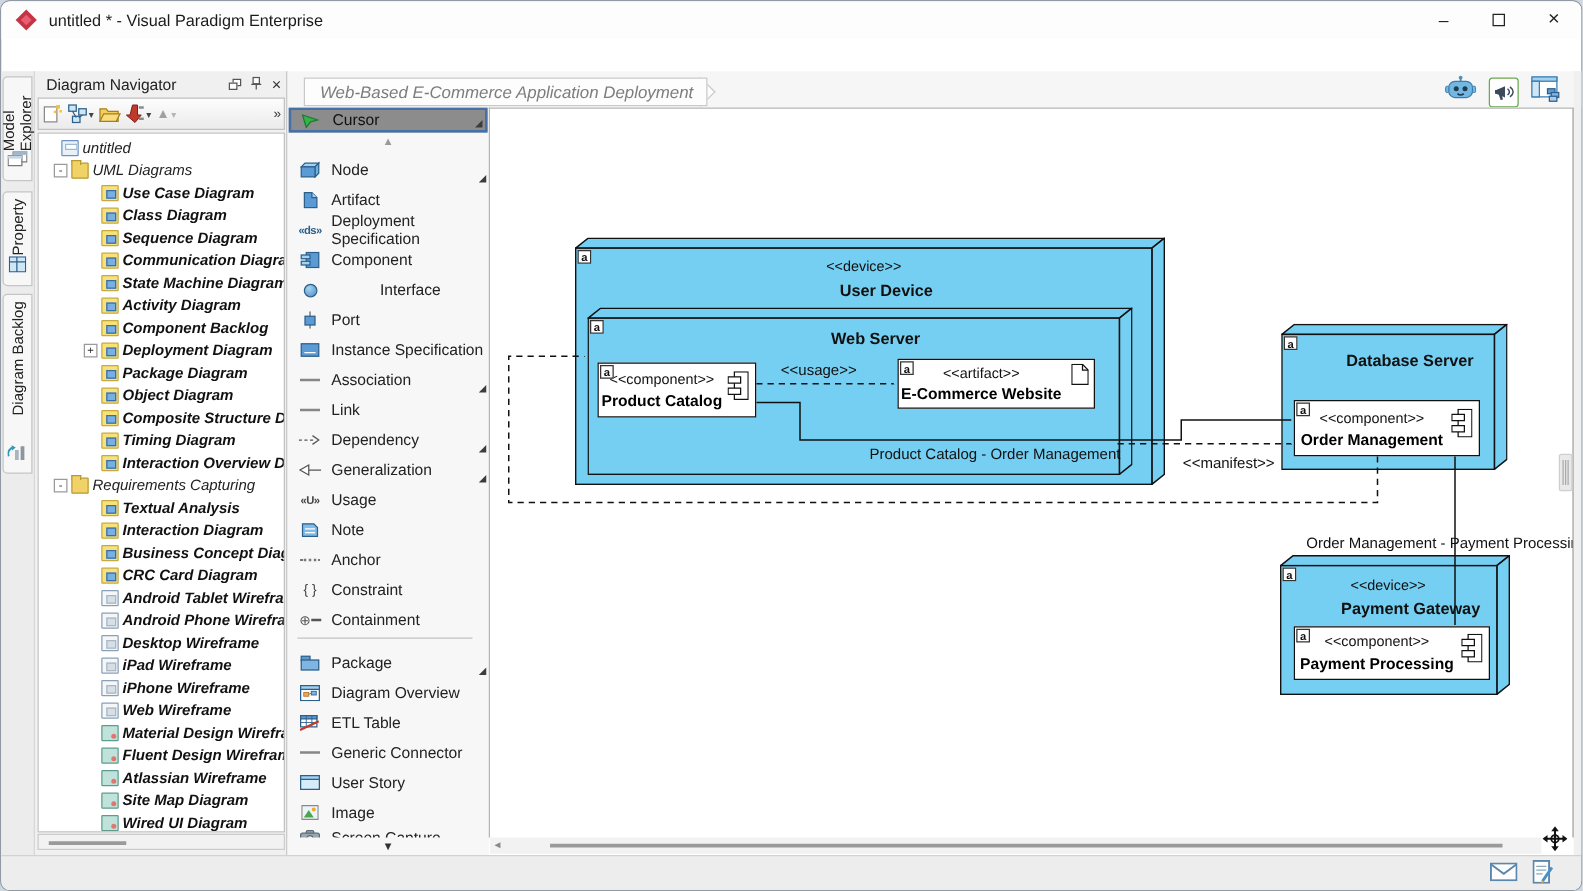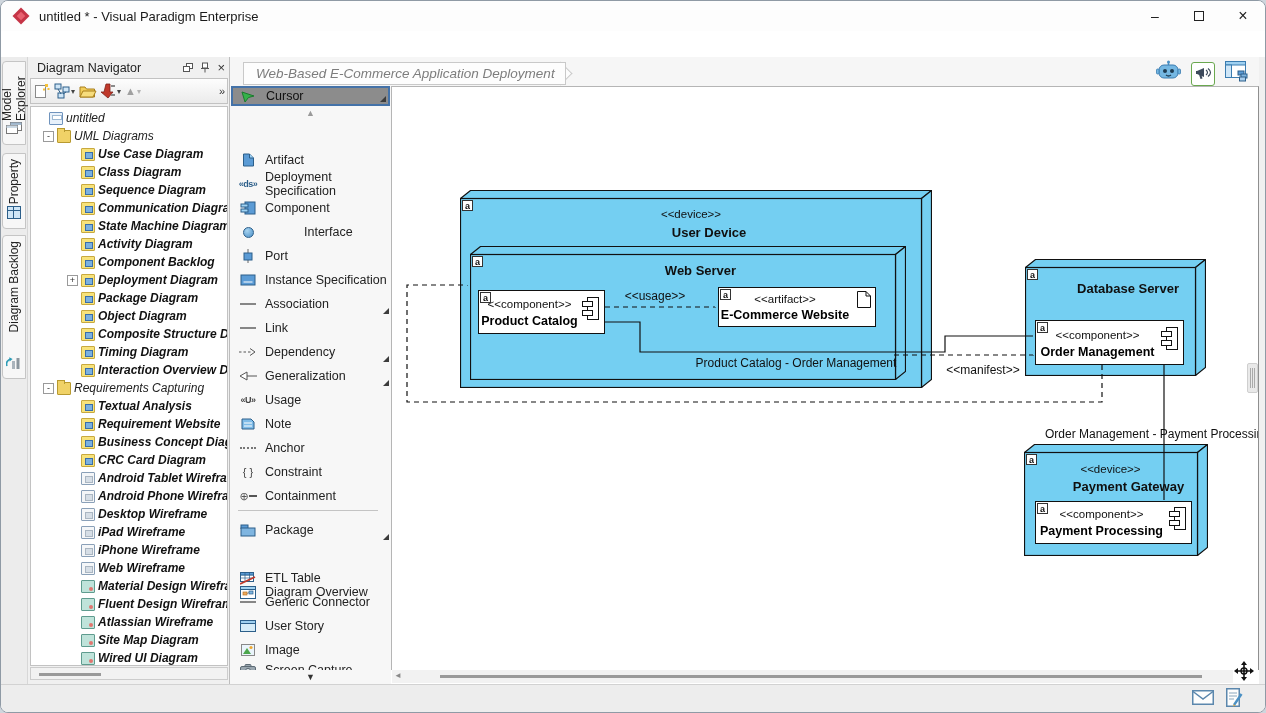--- a/index.html
+++ b/index.html
@@ -287,21 +287,21 @@
           <span class="tl">Requirements Capturing</span>
         </div>
         <div class="trow lvl2 bold">
           <span class="toggle"></span>
           <span class="ti s-diag"></span>
           <span class="tl">Textual Analysis</span>
         </div>
         <div class="trow lvl2 bold">
           <span class="toggle"></span>
           <span class="ti s-diag"></span>
-          <span class="tl">Requirement Website</span>
+          <span class="tl">Interaction Diagram</span>
         </div>
         <div class="trow lvl2 bold">
           <span class="toggle"></span>
           <span class="ti s-diag"></span>
           <span class="tl">Business Concept Diagram</span>
         </div>
         <div class="trow lvl2 bold">
           <span class="toggle"></span>
           <span class="ti s-diag"></span>
           <span class="tl">CRC Card Diagram</span>
@@ -410,20 +410,31 @@
       <span class="tbi" style="width:18px; display:flex; justify-content:center;">
         <svg width="16" height="14" viewBox="0 0 16 14">
             <path d="M1,3 L13,7 L7.5,8.5 L4,13 Z" fill="#35b24a" stroke="#1c7a2e"></path>
           </svg>
       </span>
       <span>Cursor</span>
       <span class="fly"></span>
     </div>
     <div class="scroll-arrow" style="top:22px; color:#9a9a9a;">▲</div>
 
+    <div class="tbrow" style="top:38px;">
+      <span class="tbi">
+          <svg width="16" height="14" viewBox="0 0 16 14">
+            <polygon points="1,4.5 4,1.5 15,1.5 12,4.5" fill="#9fd4f5" stroke="#2c5f8a"></polygon>
+            <polygon points="12,4.5 15,1.5 15,9.5 12,12.5" fill="#6fb3dd" stroke="#2c5f8a"></polygon>
+            <rect x="1" y="4.5" width="11" height="8" fill="#5b9bd5" stroke="#2c5f8a"></rect>
+          </svg>
+        </span>
+      <span>Node</span>
+        <span class="fly"></span>
+    </div>
     <div class="tbrow" style="top:62px;">
       <span class="tbi">
           <svg width="14" height="14" viewBox="0 0 14 14">
             <path d="M2.5,1 h6 l4,4 v8 h-10 z" fill="#5b9bd5" stroke="#2c5f8a"></path>
             <path d="M8.5,1 v4 h4" fill="#9fd4f5" stroke="#2c5f8a"></path>
           </svg>
         </span>
       <span>Artifact</span>
     </div>
     <div class="tbrow" style="top:86px;">
@@ -540,21 +551,21 @@
     <div class="tbrow" style="top:432px;">
       <span class="tbi">
           <svg width="16" height="13" viewBox="0 0 16 13">
             <rect x="1" y="1" width="7" height="3.5" fill="#5b9bd5" stroke="#2c5f8a"></rect>
             <rect x="1" y="4" width="14" height="8" fill="#7fb5e0" stroke="#2c5f8a"></rect>
           </svg>
         </span>
       <span>Package</span>
         <span class="fly"></span>
     </div>
-    <div class="tbrow" style="top:456px;margin-top:38px;">
+    <div class="tbrow" style="top:456px;">
       <span class="tbi">
           <svg width="16" height="13" viewBox="0 0 16 13">
             <rect x="0.5" y="0.5" width="15" height="12" fill="#fff" stroke="#2c5f8a"></rect>
             <rect x="0.5" y="0.5" width="15" height="3" fill="#9fd0f0" stroke="#2c5f8a"></rect>
             <rect x="3" y="6" width="4" height="3" fill="#f0a858" stroke="#b5752a" stroke-width="0.7"></rect>
             <rect x="9" y="5" width="4" height="3" fill="#7fb5e0" stroke="#2c5f8a" stroke-width="0.7"></rect>
             <line x1="7" y1="7.5" x2="9" y2="6.5" stroke="#666" stroke-width="0.7"></line>
           </svg>
         </span>
       <span>Diagram Overview</span>

